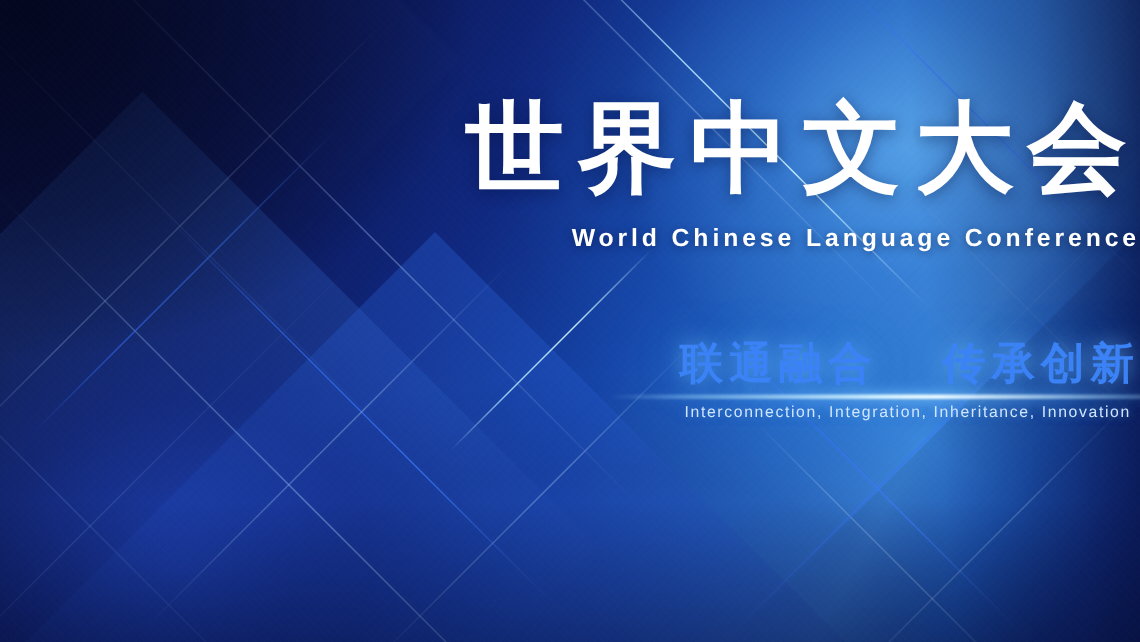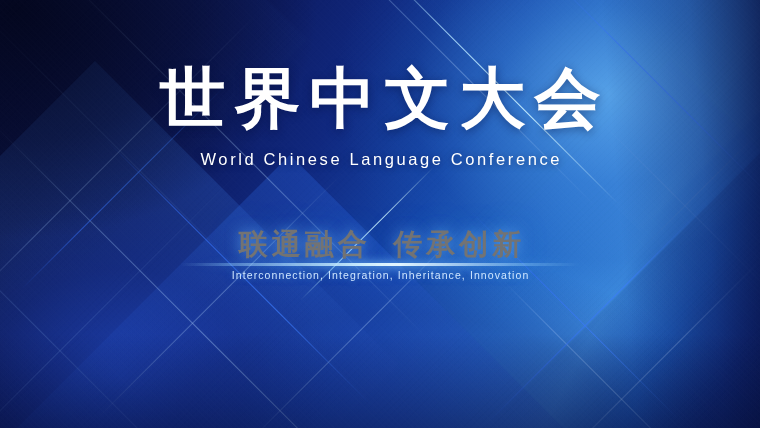--- a/index.html
+++ b/index.html
@@ -136,66 +136,66 @@
       repeating-linear-gradient(45deg, rgba(255,255,255,0.035) 0px, rgba(255,255,255,0.035) 1px, rgba(0,0,0,0) 1px, rgba(0,0,0,0) 4px),
       repeating-linear-gradient(-45deg, rgba(0,0,0,0.05) 0px, rgba(0,0,0,0.05) 1px, rgba(0,0,0,0) 1px, rgba(0,0,0,0) 5px);
   }
 
   
   .content {
     position: absolute;
     inset: 0;
     display: flex;
     flex-direction: column;
-    align-items: center;
+    align-items: flex-end;
     z-index: 20;
   }
 
   .title-cn {
     margin-top: 66px;
     color: #ffffff;
     font-size: 66px;
     line-height: 1;
     font-weight: bold;
     letter-spacing: 9px;
     text-indent: 9px;
     white-space: nowrap;
     font-family: "DejaVu Sans", "Liberation Sans", sans-serif;
     text-shadow: 0 2px 10px rgba(4,14,60,0.45);
   }
 
   .title-en {
     margin-top: 18px;
     color: #ffffff;
     font-size: 16.5px;
-    font-weight: normal;
+    font-weight: bold;
     letter-spacing: 2.6px;
     text-indent: 2.6px;
     white-space: nowrap;
     text-shadow: 0 1px 6px rgba(4,14,60,0.5);
   }
 
   .tagline-wrap {
     position: relative;
     margin-top: 60px;
     display: flex;
     flex-direction: column;
     align-items: center;
   }
 
   .tagline-cn {
     position: relative;
-    color: #737373;
+    color: #3b82f6;
     font-size: 29px;
     line-height: 1.1;
     font-weight: bold;
     letter-spacing: 4px;
     text-indent: 4px;
     white-space: pre;
-    font-family: Liberation Serif, serif;
+    font-family: Liberation Mono, monospace;
     text-shadow: 0 0 14px rgba(120,200,255,0.55), 0 0 30px rgba(60,150,255,0.35);
     z-index: 2;
   }
 
   
   .streak {
     position: absolute;
     left: 50%;
     transform: translateX(-50%);
     top: 34px;

